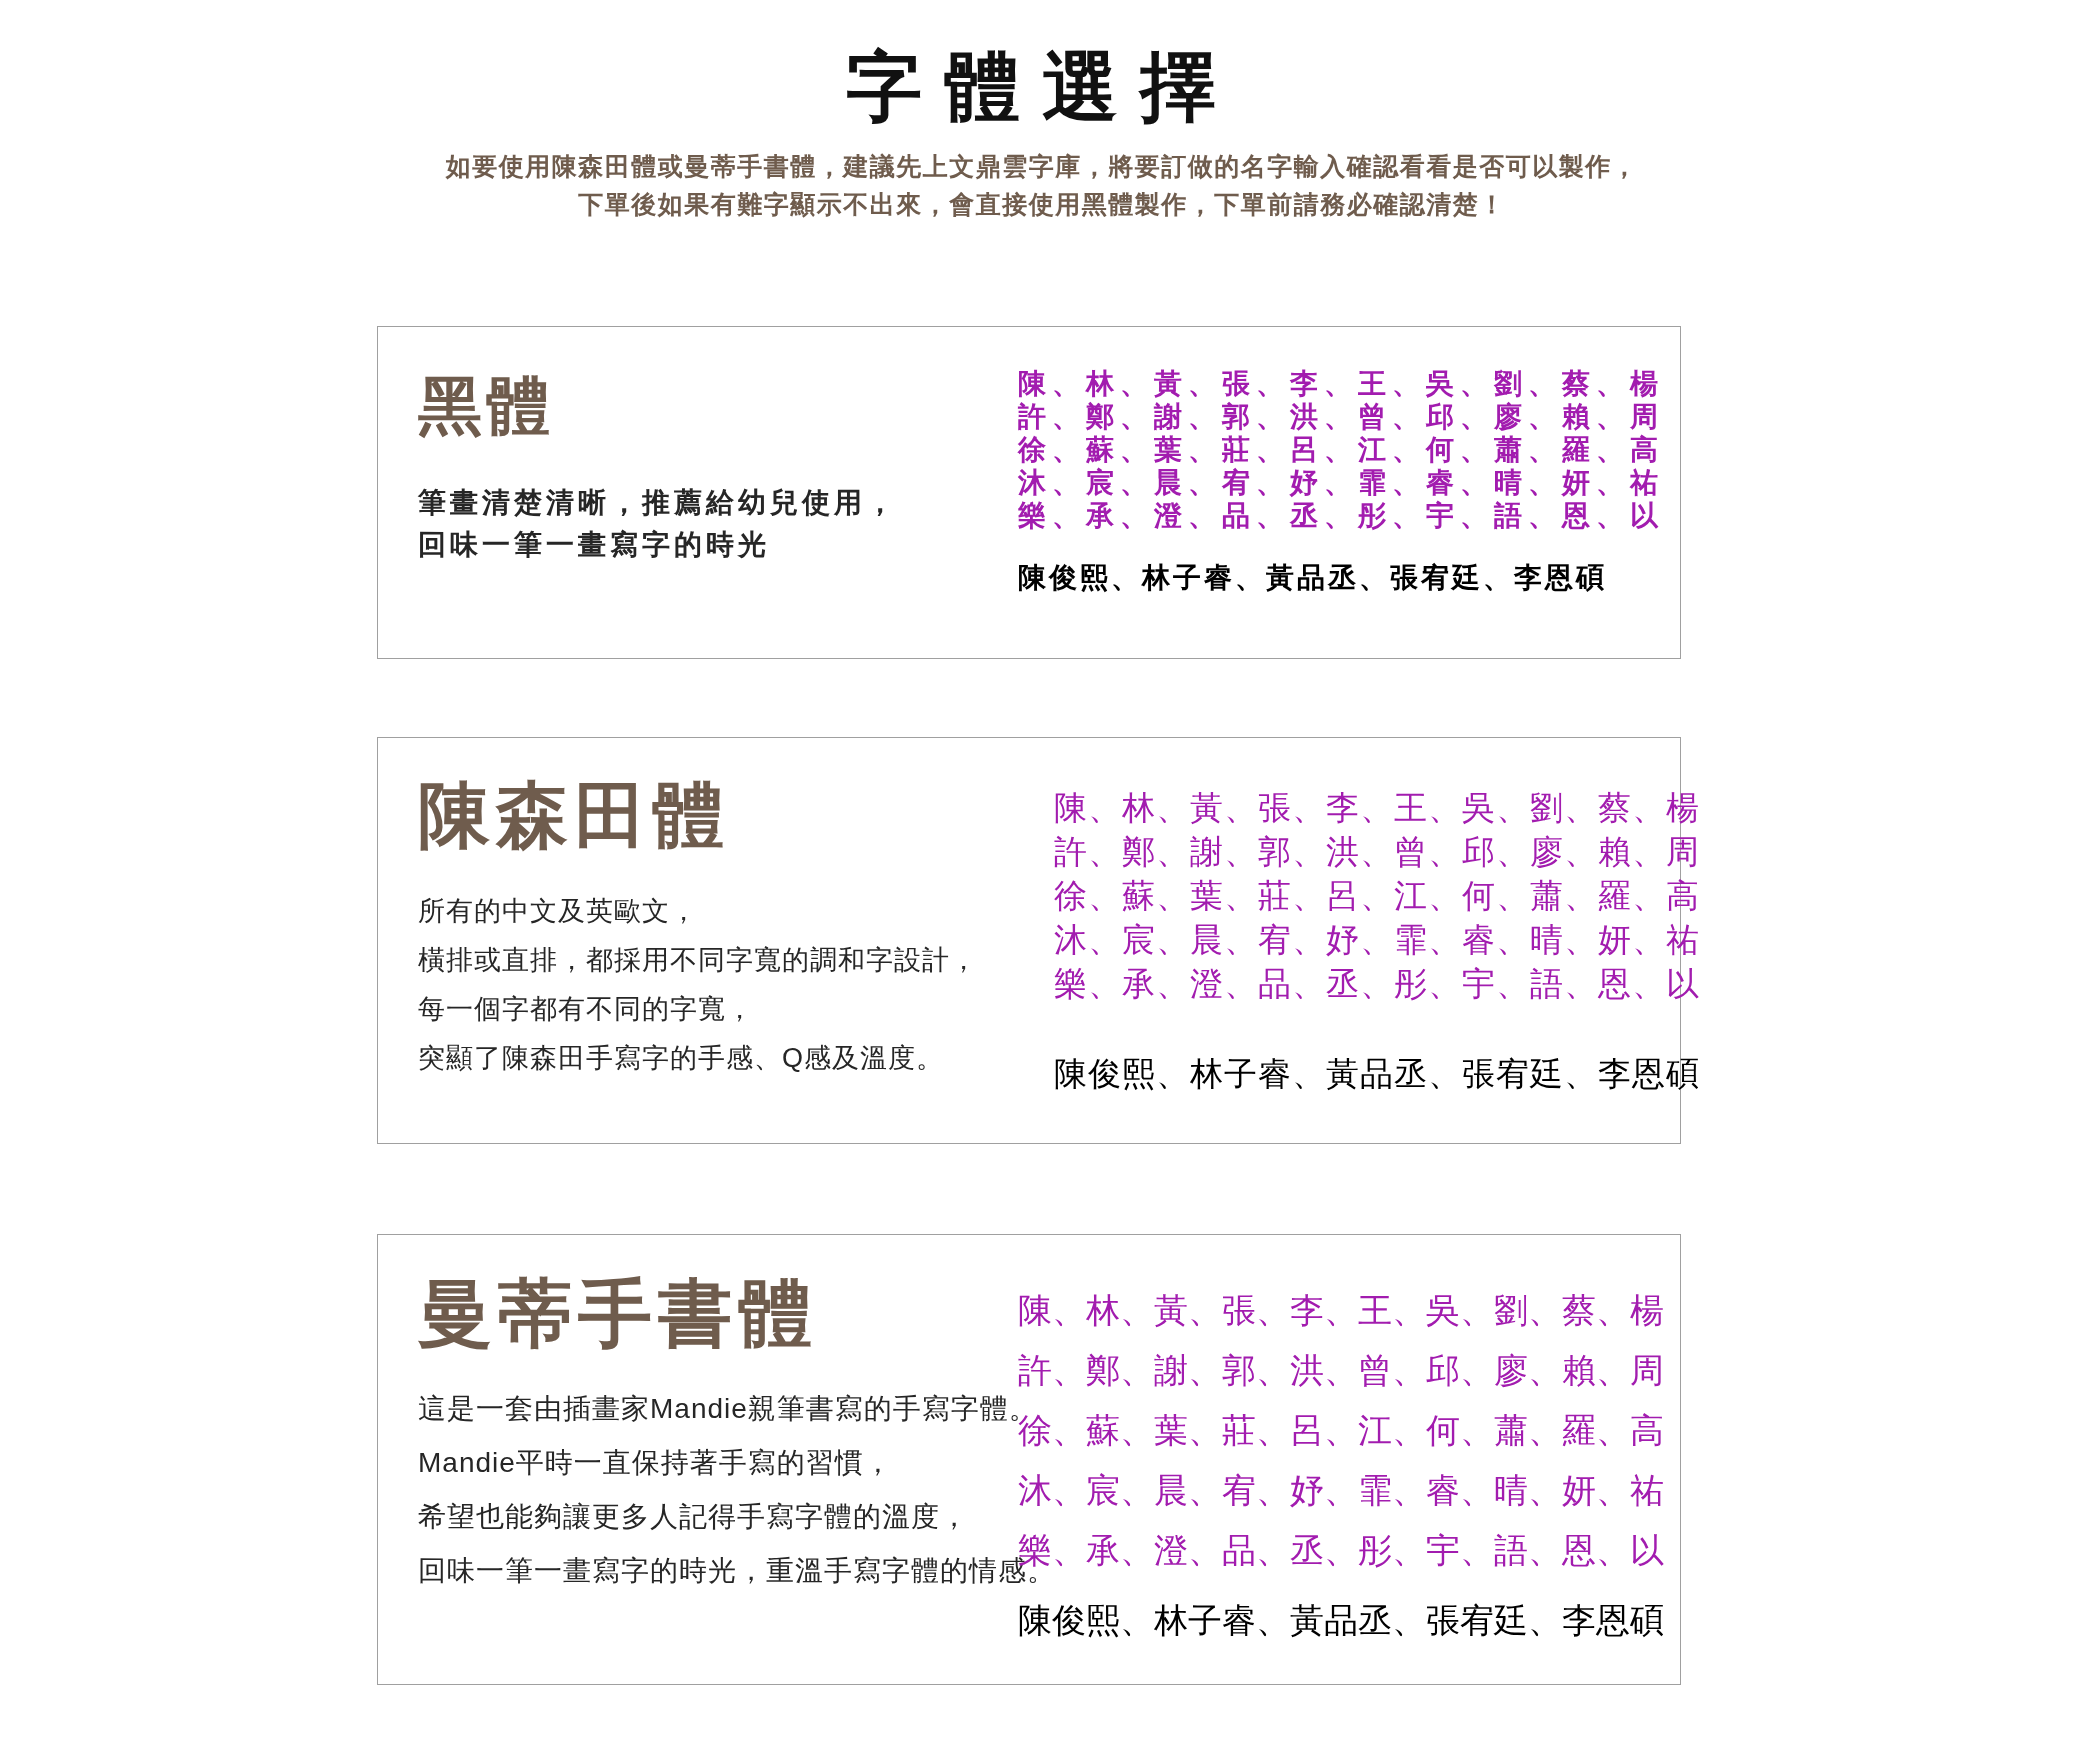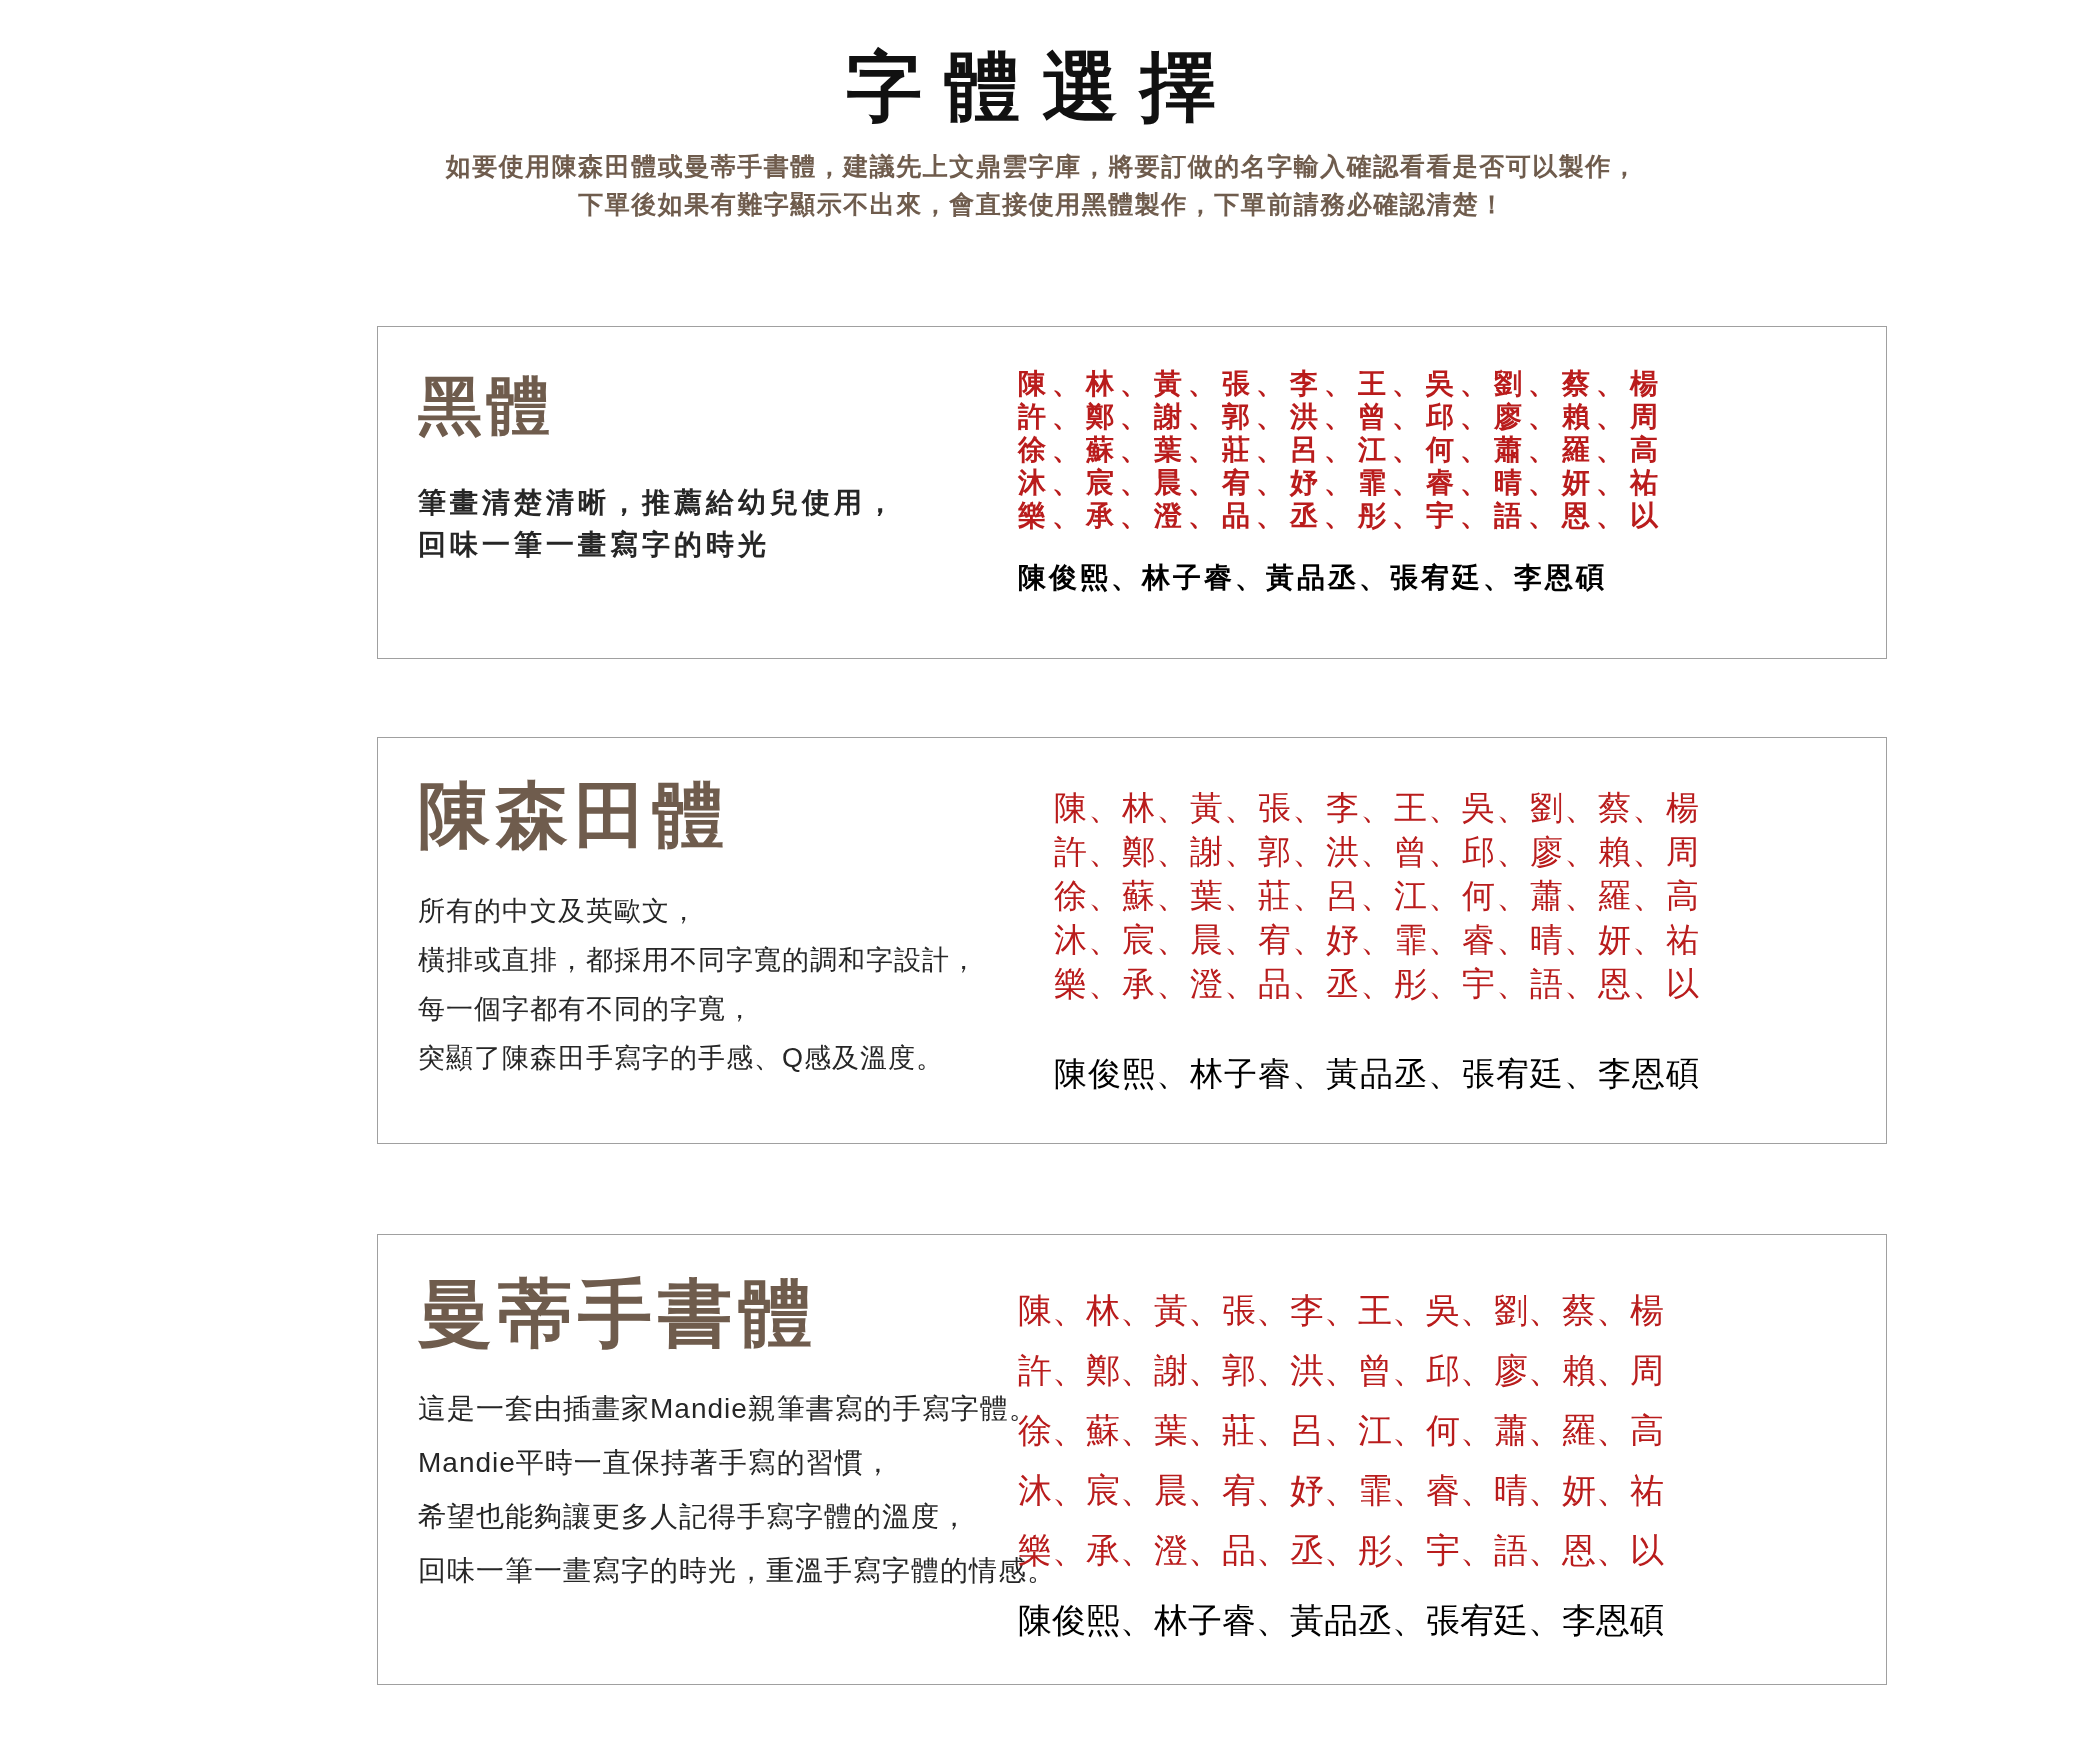--- a/index.html
+++ b/index.html
@@ -15,34 +15,34 @@
     color:#111111;line-height:1.3;
   }
   .page-subtitle{
     margin-top:10px;
     text-align:center;
     font-size:25px;font-weight:bold;letter-spacing:1.5px;
     color:#6F5C4D;line-height:38px;
   }
   .card{
     box-sizing:border-box;
-    width:1510px;margin-left:377px;
+    width:1304px;margin-left:377px;
     border:1px solid #a0a0a0;
     background:#ffffff;
     display:flex;flex-direction:row;
     padding:40px 20px 0 40px;
   }
   .card-left{width:600px;flex:0 0 600px;}
   .card-right{flex:1;}
   .card-title{
     margin:0;color:#6F5C4D;font-weight:bold;line-height:1.05;
   }
   .card-desc{color:#262626;white-space:nowrap;}
   .desc-line{white-space:nowrap;}
-  .grid-row{white-space:nowrap;color:#b91c1c;}
+  .grid-row{white-space:nowrap;color:#a21caf;}
   .sample-names{white-space:nowrap;color:#000000;}
 
   
   .card-1{min-height:333px;margin-top:103px;}
   .card-1 .card-title{font-size:64px;margin-top:6px;letter-spacing:4px;}
   .card-1 .card-desc{margin-top:42px;font-size:28px;line-height:42px;letter-spacing:4px;font-weight:600;}
   .card-1 .grid-row{font-size:28px;line-height:33px;letter-spacing:6px;font-weight:600;}
   .card-1 .sample-names{margin-top:27px;font-size:28px;letter-spacing:3px;font-weight:600;}
 
   

